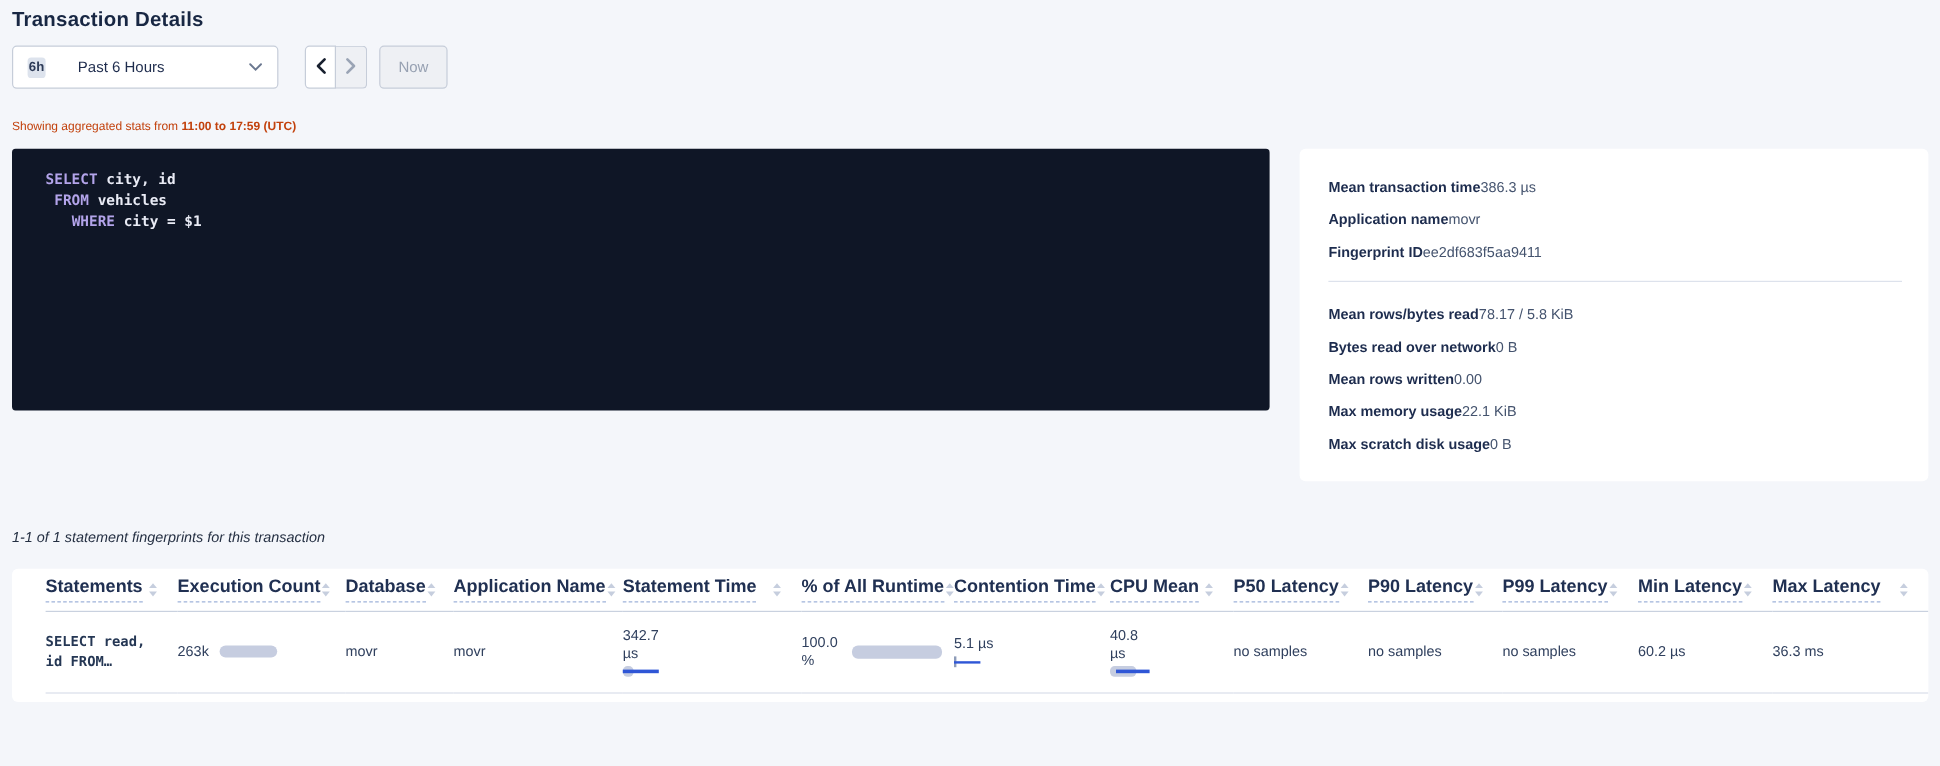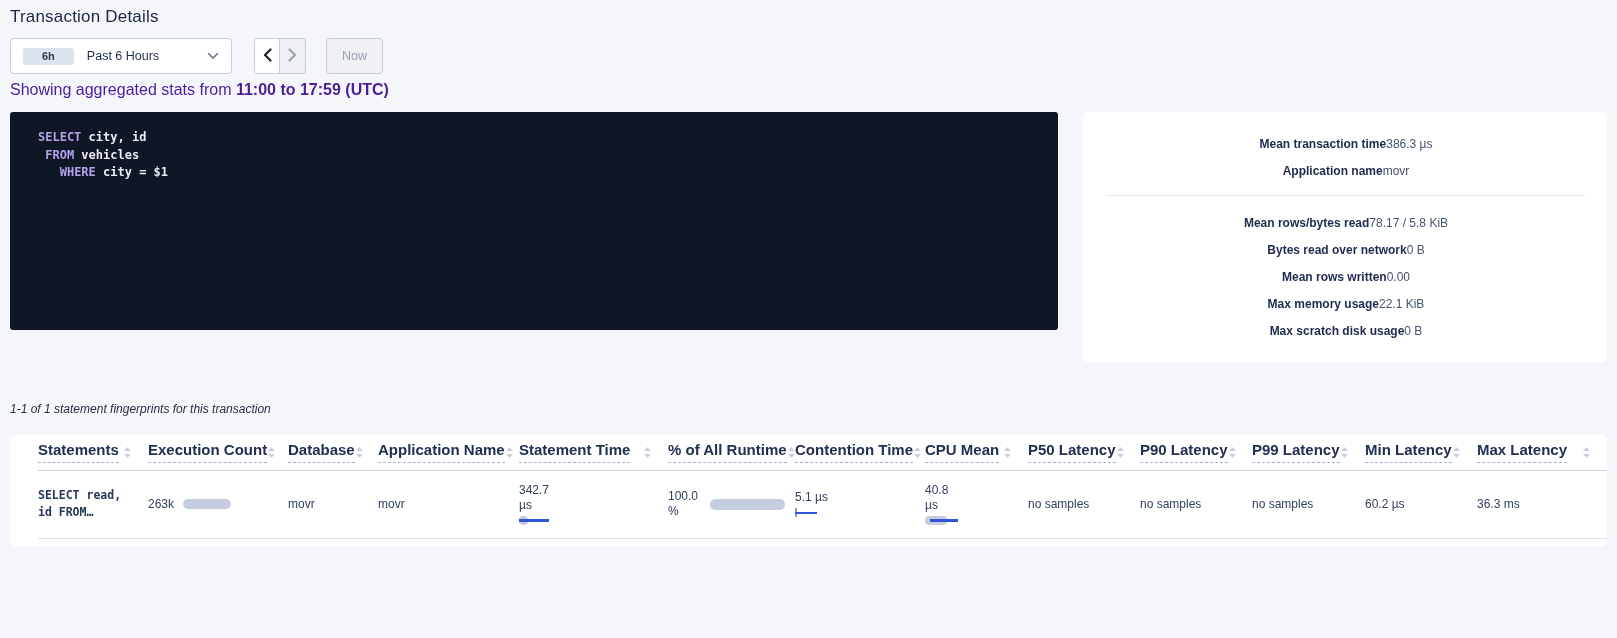--- a/index.html
+++ b/index.html
@@ -5,65 +5,65 @@
   * { box-sizing: border-box; margin: 0; padding: 0; }
   html,body { width: 1617px; height: 638px; overflow: hidden; }
   body {
     background: #f4f6fa;
     font-family: "Liberation Sans", sans-serif;
     color: #1e2c4d;
   }
   .page { padding: 7px 10px 0 10px; }
 
   
-  .page-title { font-size: 17px; font-weight: normal; color: #182743; letter-spacing: .2px; }
+  .page-title { font-size: 17px; font-weight: bold; color: #182743; letter-spacing: .2px; }
 
   .controls { display: flex; align-items: center; margin-top: 11px; height: 36px; }
   .time-dropdown {
     width: 222px; height: 36px; background: #fff; border: 1px solid #c6cdd9;
     border-radius: 4px; display: flex; align-items: center; padding: 0 12px; cursor: pointer;
   }
   .tp-badge {
     background: #dde3ed; color: #2c3a57; font-size: 11px; font-weight: bold;
-    border-radius: 3px; padding: 3px 19px; line-height: 1;
-  }
-  .tp-label { margin-left: 13px; font-size: 12.5px; color: #1e2c4d; }
+    border-radius: 3px; padding: 3px 1px; line-height: 1;
+  }
+  .tp-label { margin-left: 27px; font-size: 12.5px; color: #1e2c4d; }
   .tp-chevron { margin-left: auto; display: flex; }
 
   .arrow-group { display: flex; margin-left: 22px; }
   .arrow-btn {
     width: 26px; height: 36px; border: 1px solid #c6cdd9; background: #fff;
     display: flex; align-items: center; justify-content: center; cursor: pointer; padding: 0;
   }
   .arrow-btn.prev { border-radius: 4px 0 0 4px; }
   .arrow-btn.next { border-radius: 0 4px 4px 0; background: #eef0f4; border-left: none; }
   .now-btn {
-    margin-left: 20px; height: 36px; padding: 0 15px; background: #eef0f4;
+    margin-left: 10px; height: 36px; padding: 0 15px; background: #eef0f4;
     border: 1px solid #c6cdd9; border-radius: 4px; color: #97a1b2; font-size: 12.5px;
     font-family: "Liberation Sans", sans-serif; cursor: default;
   }
-  .stats-caption { margin-top: 7px; font-size: 16px; color: #4c1d95; }
+  .stats-caption { margin-top: 26px; font-size: 10px; color: #c2410c; }
   .stats-caption b { font-weight: bold; }
 
   
   .main-row { display: flex; align-items: flex-start; gap: 25px; margin-top: 13px; }
   .sql-box {
     flex: 1; height: 218px; background: #0f1626; border-radius: 3px;
     padding: 17px 0 0 28px; overflow: hidden;
   }
   .sql-line {
     font-family: "DejaVu Sans Mono", monospace; font-size: 12px; line-height: 17.5px;
     color: #e9ebf5; white-space: pre; font-weight: bold;
   }
   .sql-kw { color: #b3a4ea; }
 
   .summary-card {
     width: 524px; background: #fff; border-radius: 5px; padding: 18px 22px 18px 24px;
   }
-  .s-row { display: flex; justify-content: center; align-items: baseline; padding: 6.5px 0; }
+  .s-row { display: flex; justify-content: flex-start; align-items: baseline; padding: 6.5px 0; }
   .s-label { font-size: 12px; font-weight: bold; color: #1d2c4e; }
   .s-value { font-size: 12px; color: #44536e; text-align: right; }
   .s-divider { border: none; border-top: 1px solid #dde2ec; margin: 11px 0 13px 0; }
   .s-section-title { font-size: 13.5px; font-weight: bold; color: #16233f; margin: 2px 0 9px 0; }
 
   
   .table-caption { margin: 40px 0 19px 0; font-size: 12px; color: #242f42; font-style: italic; }
   .table-card { background: #fff; border-radius: 5px; padding: 0 0 7px 28px; overflow: hidden; }
   table { width: 100%; border-collapse: collapse; table-layout: fixed; }
   thead th {
@@ -140,20 +140,24 @@
 
     <div class="summary-card">
       <div class="s-row">
         <span class="s-label">Mean transaction time</span>
         <span class="s-value">386.3 µs</span>
       </div>
       <div class="s-row">
         <span class="s-label">Application name</span>
         <span class="s-value">movr</span>
       </div>
+      <div class="s-row">
+        <span class="s-label">Fingerprint ID</span>
+        <span class="s-value">ee2df683f5aa9411</span>
+      </div>
       <hr class="s-divider">
       <div class="s-row">
         <span class="s-label">Mean rows/bytes read</span>
         <span class="s-value">78.17 / 5.8 KiB</span>
       </div>
       <div class="s-row">
         <span class="s-label">Bytes read over network</span>
         <span class="s-value">0 B</span>
       </div>
       <div class="s-row">

